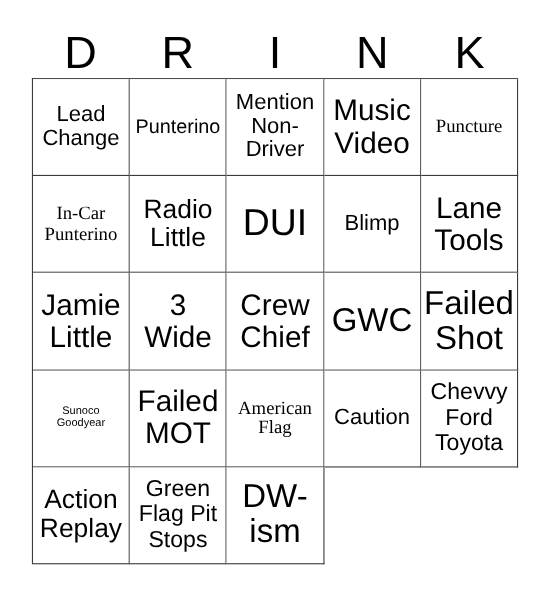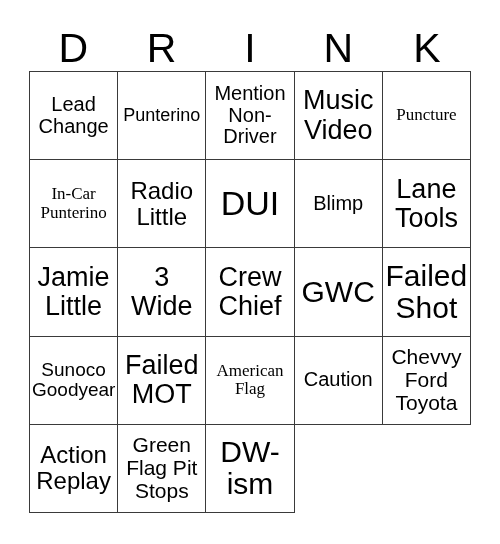--- a/index.html
+++ b/index.html
@@ -78,21 +78,21 @@
   .cell-text {
     display: block;
     width: 100%;
     line-height: 1.08;
     white-space: pre-line;
     word-break: normal;
     hyphens: none;
   }
 
   
-  .sz-xs   { font-size: 19px; }
+  .sz-xs   { font-size: 10px; }
   .sz-sm   { font-size: 17px; font-family: Liberation Serif, serif; }
   .sz-smm  { font-size: 18px; }
   .sz-md   { font-size: 20px; }
   .sz-mdp  { font-size: 21px; }
   .sz-lg   { font-size: 24px; }
   .sz-xl   { font-size: 27px; }
   .sz-xxl  { font-size: 30px; }
   .sz-huge { font-size: 34px; }
 </style>
 </head>

